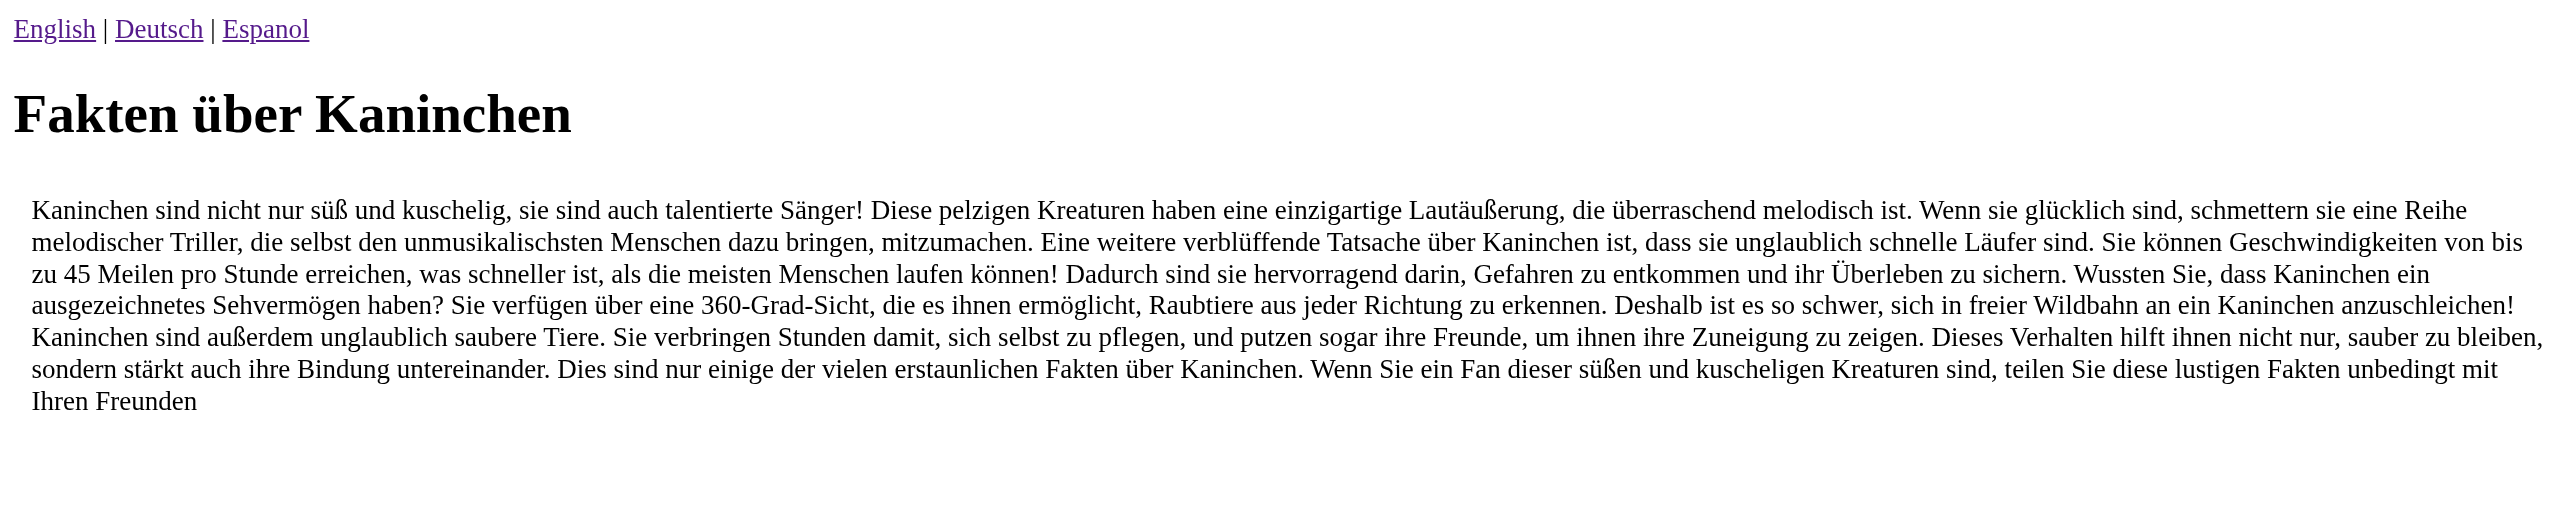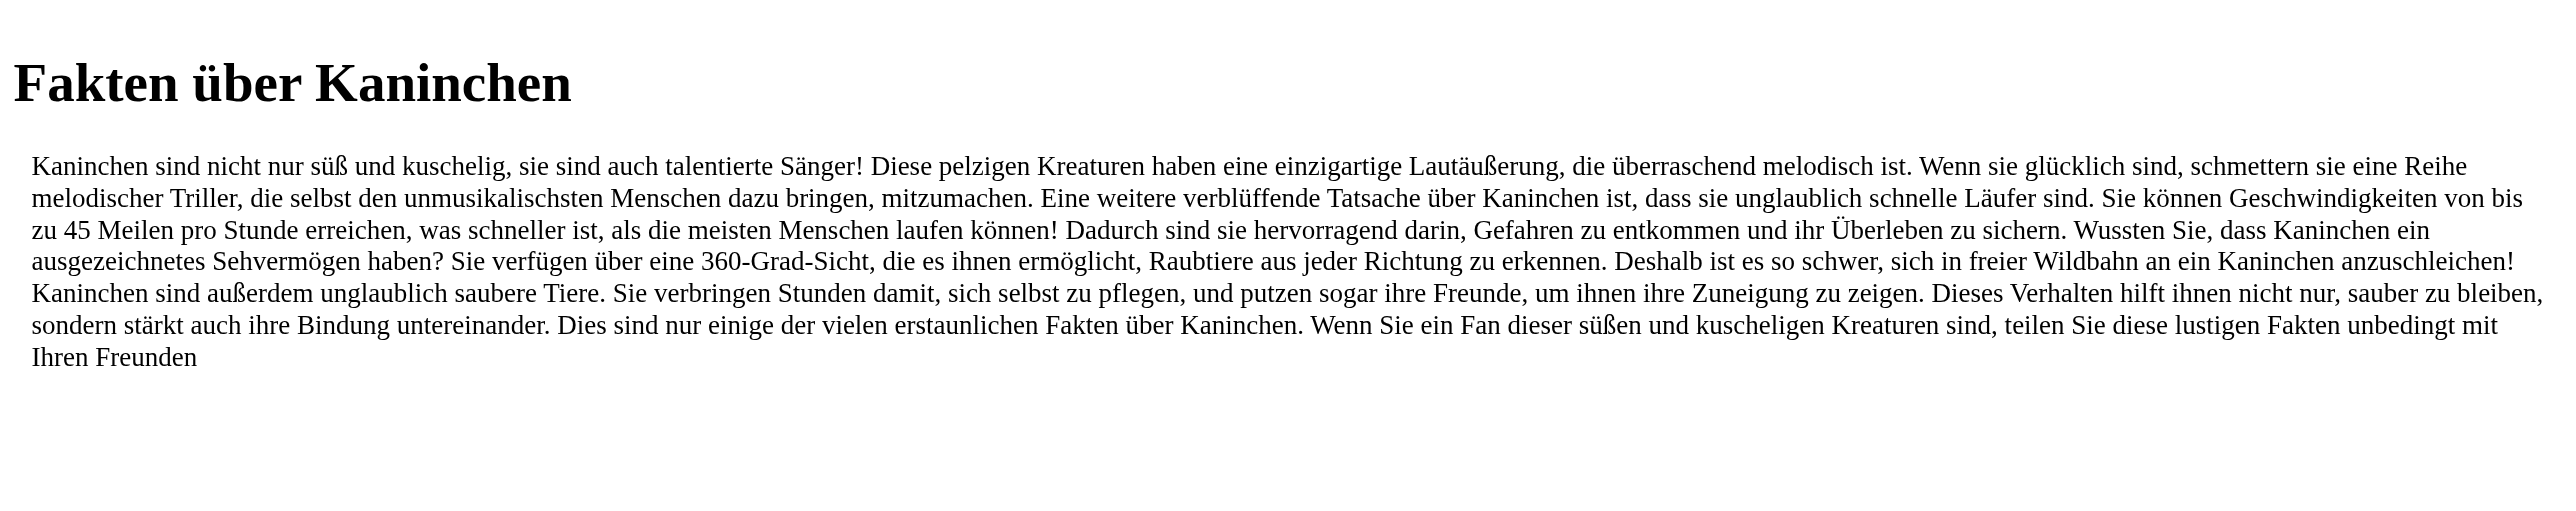--- a/index.html
+++ b/index.html
@@ -31,32 +31,39 @@
     color: var(--link-color);
     text-decoration: underline;
     cursor: pointer;
   }
   nav.language-nav .sep {
     color: var(--text-color);
   }
   h1.page-title {
     font-size: 55px;
     font-weight: bold;
-    margin: 37px 0 37px 0;
+    margin: 37px 0 50px 0;
     line-height: 1.15;
   }
   p.article-paragraph {
     margin: 27px 18px;
     line-height: 1.18;
   }
 </style>
 </head>
 <body>
 
 <div class="page">
 
+  <nav class="language-nav">
+    <a href="#">English</a>
+    <span class="sep">|</span>
+    <a href="#">Deutsch</a>
+    <span class="sep">|</span>
+    <a href="#">Espanol</a>
+  </nav>
 
   <h1 class="page-title">Fakten über Kaninchen</h1>
 
   <p class="article-paragraph">Kaninchen sind nicht nur süß und kuschelig, sie sind auch talentierte Sänger! Diese pelzigen Kreaturen haben eine einzigartige Lautäußerung, die überraschend melodisch ist. Wenn sie glücklich sind, schmettern sie eine Reihe melodischer Triller, die selbst den unmusikalischsten Menschen dazu bringen, mitzumachen. Eine weitere verblüffende Tatsache über Kaninchen ist, dass sie unglaublich schnelle Läufer sind. Sie können Geschwindigkeiten von bis zu 45 Meilen pro Stunde erreichen, was schneller ist, als die meisten Menschen laufen können! Dadurch sind sie hervorragend darin, Gefahren zu entkommen und ihr Überleben zu sichern. Wussten Sie, dass Kaninchen ein ausgezeichnetes Sehvermögen haben? Sie verfügen über eine 360-Grad-Sicht, die es ihnen ermöglicht, Raubtiere aus jeder Richtung zu erkennen. Deshalb ist es so schwer, sich in freier Wildbahn an ein Kaninchen anzuschleichen! Kaninchen sind außerdem unglaublich saubere Tiere. Sie verbringen Stunden damit, sich selbst zu pflegen, und putzen sogar ihre Freunde, um ihnen ihre Zuneigung zu zeigen. Dieses Verhalten hilft ihnen nicht nur, sauber zu bleiben, sondern stärkt auch ihre Bindung untereinander. Dies sind nur einige der vielen erstaunlichen Fakten über Kaninchen. Wenn Sie ein Fan dieser süßen und kuscheligen Kreaturen sind, teilen Sie diese lustigen Fakten unbedingt mit Ihren Freunden</p>
 
 </div>
 
 
 </body></html>

